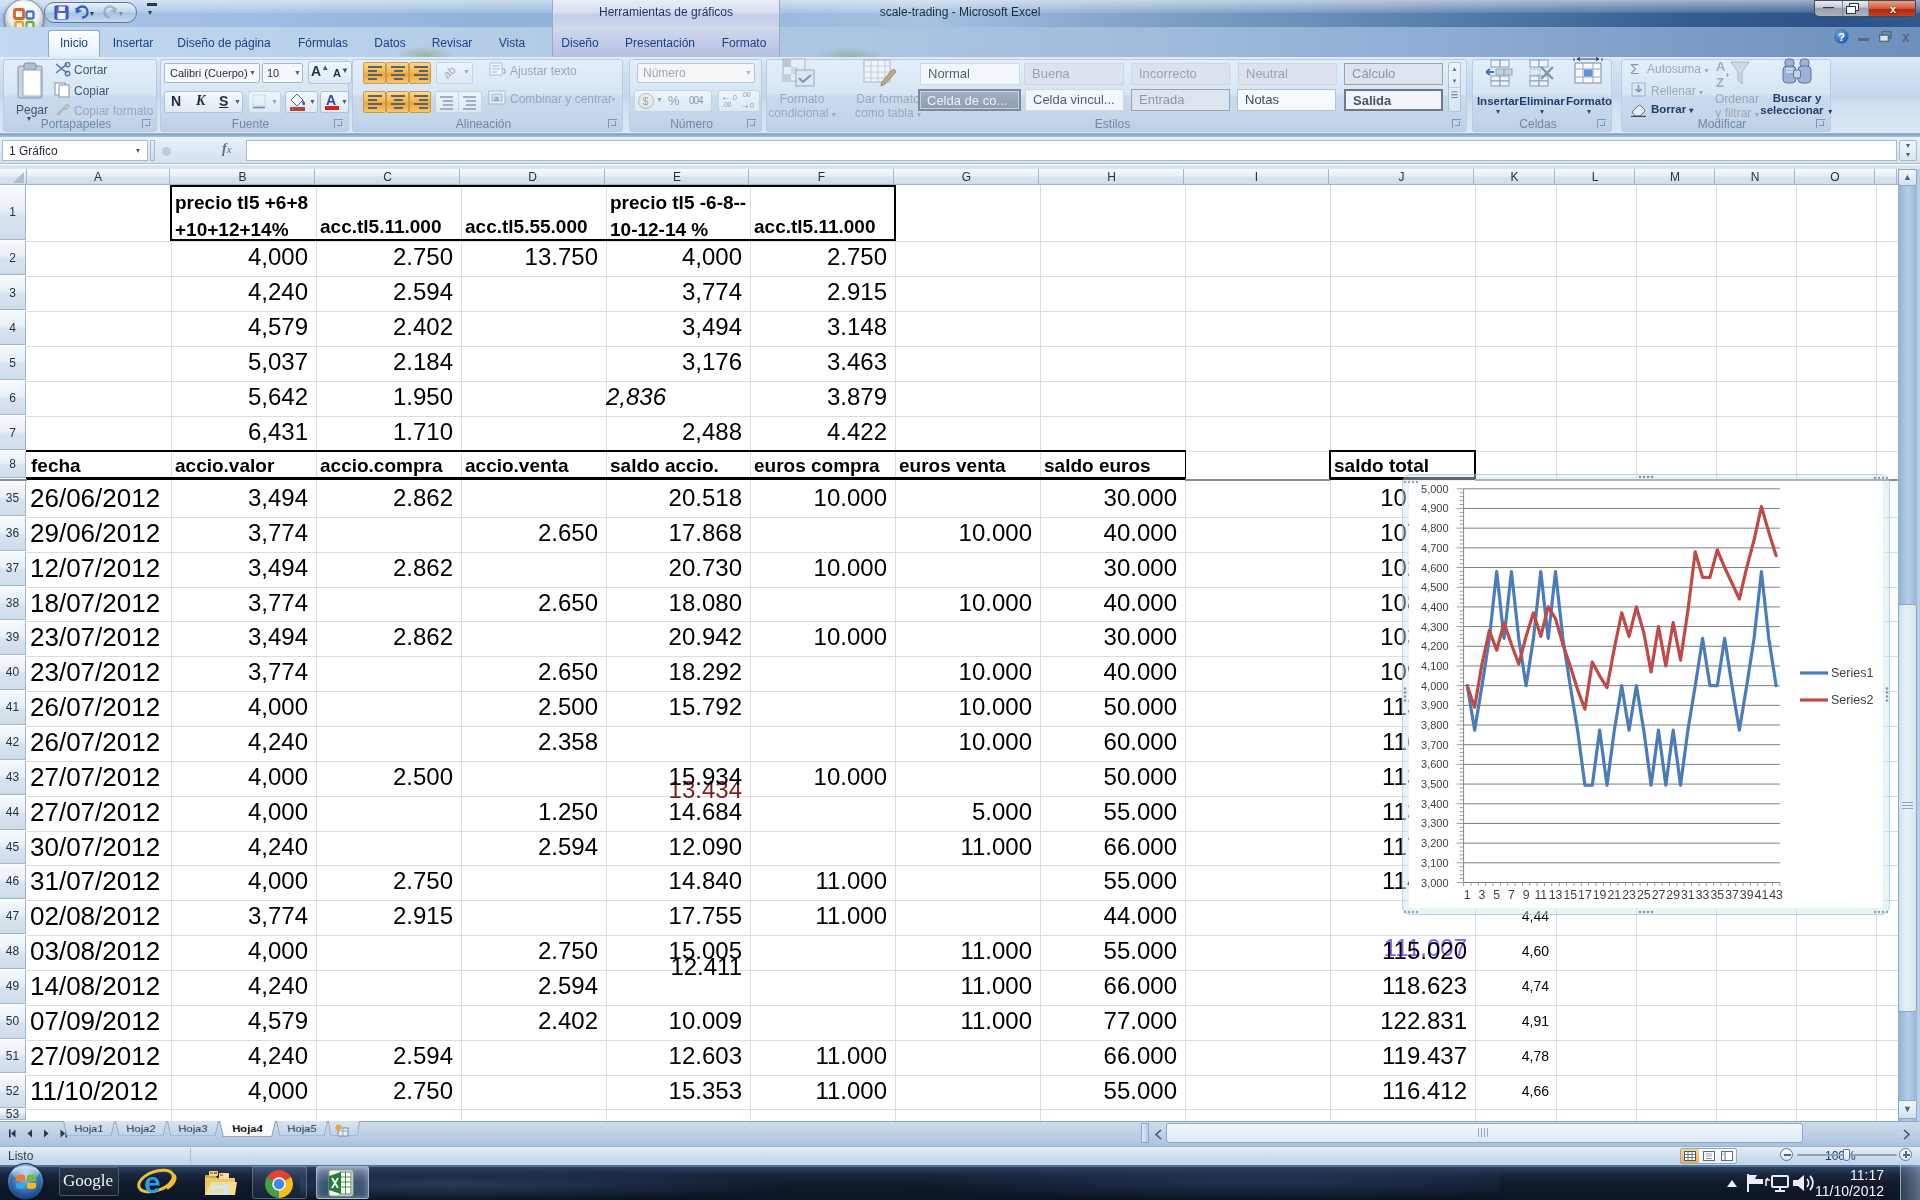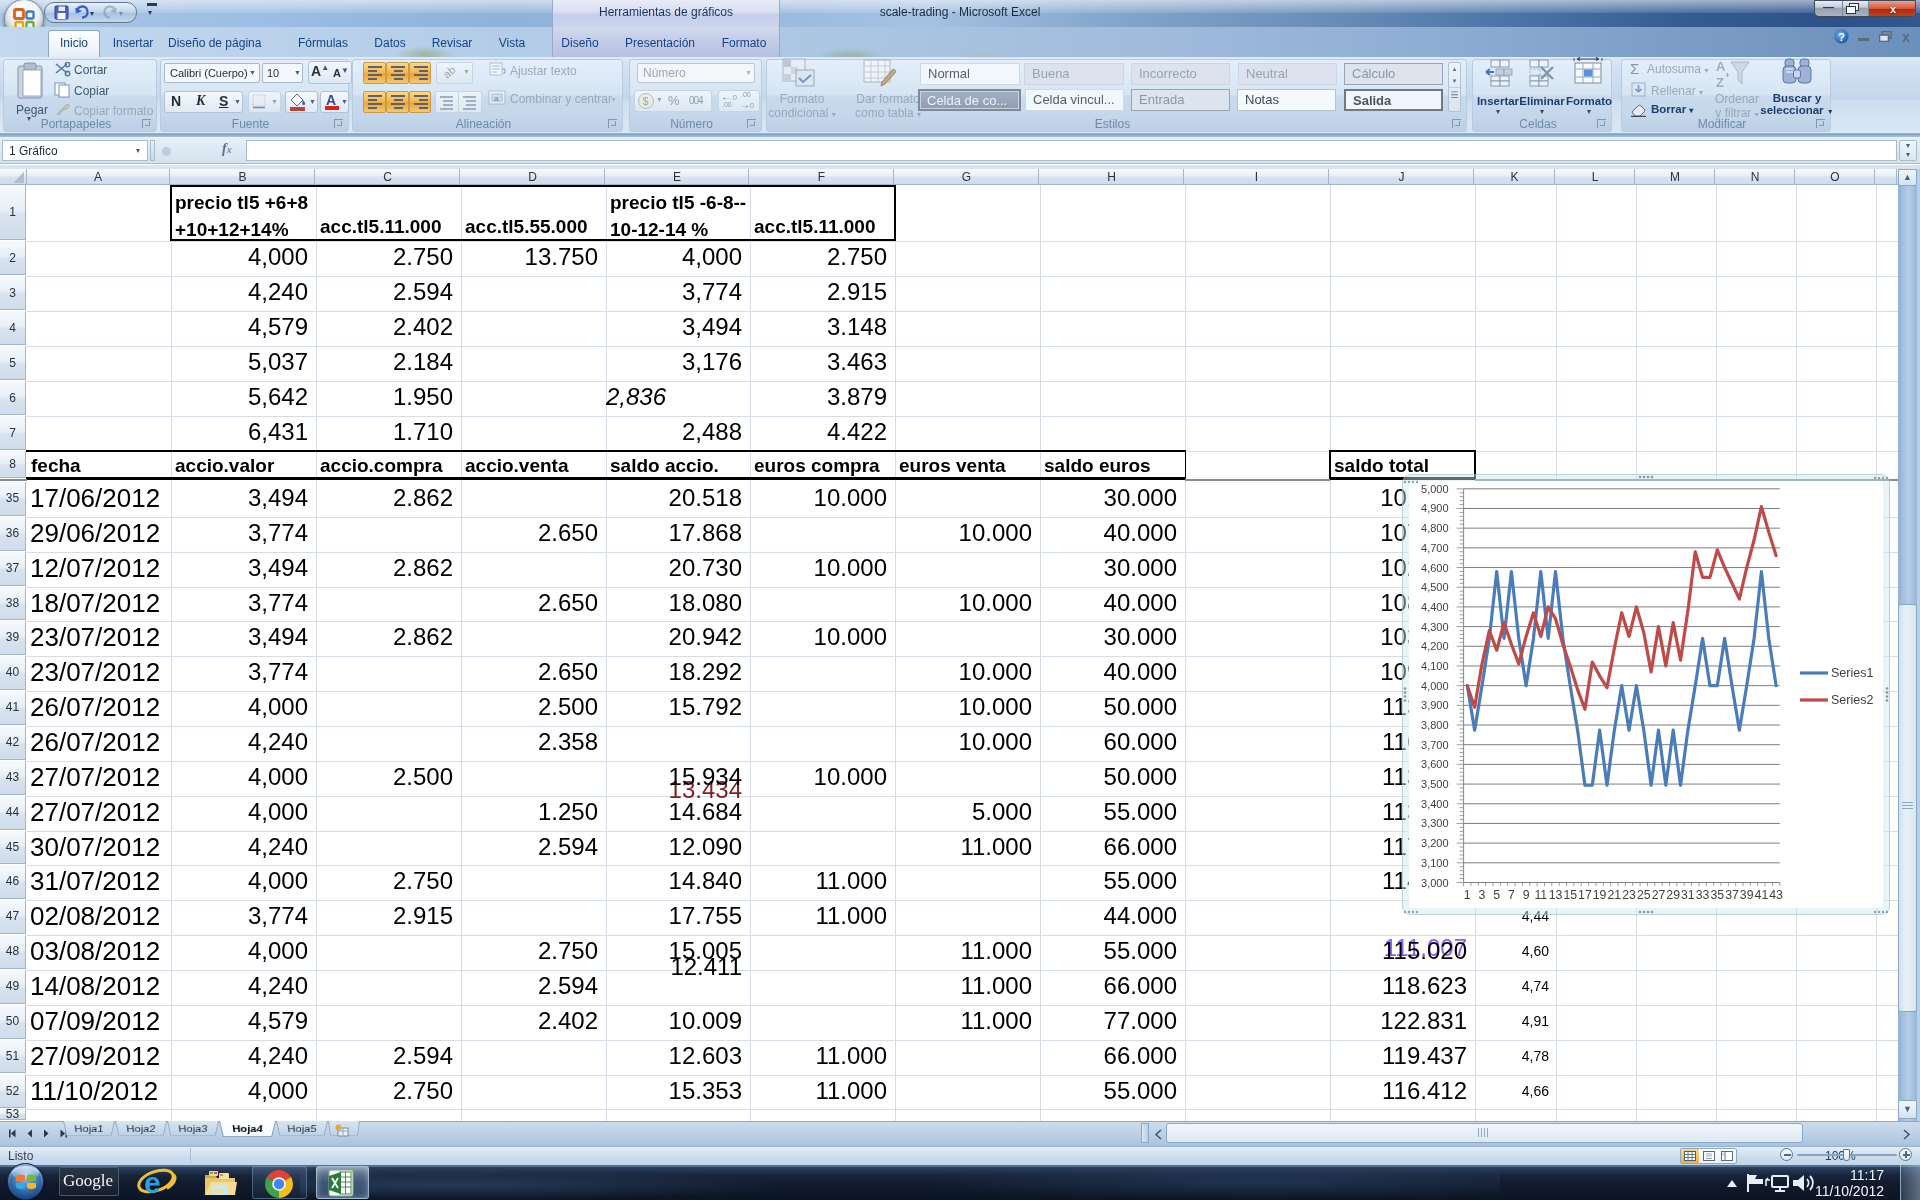--- a/index.html
+++ b/index.html
@@ -56,21 +56,21 @@
 <div class="abs" style="left:0;top:27px;width:1920px;height:30px;
 background:linear-gradient(90deg,#c2d8ee 0%,#b7cfe8 20%,#abc5e2 45%,#a0bbdc 60%,#8eadd3 75%,#7b9cc6 88%,#6c90bc 100%);"></div>
 <div class="abs" style="left:395px;top:46px;width:60px;height:18px;background:radial-gradient(ellipse at center,rgba(125,155,95,.5),rgba(125,155,95,0) 70%);"></div>
 <div class="abs" style="left:640px;top:48px;width:70px;height:16px;background:radial-gradient(ellipse at center,rgba(130,160,100,.42),rgba(130,160,100,0) 70%);"></div>
 <div class="abs" style="left:815px;top:48px;width:70px;height:16px;background:radial-gradient(ellipse at center,rgba(125,155,95,.45),rgba(125,155,95,0) 70%);"></div>
 <div class="abs" style="left:955px;top:50px;width:60px;height:14px;background:radial-gradient(ellipse at center,rgba(175,190,155,.38),rgba(175,190,155,0) 70%);"></div>
 <div class="abs" style="left:552px;top:27px;width:228px;height:30px;background:linear-gradient(180deg,#d2d9ee,#c0c9e6 60%,#b6c1e2);border-left:1px solid #9ba8c8;border-right:1px solid #9ba8c8;"></div>
 <div class="abs" style="left:48px;top:30px;width:52px;height:27px;background:linear-gradient(180deg,#fdfeff,#f1f6fb 60%,#e4edf6);border:1px solid #8ea8c1;border-bottom:none;border-radius:3px 3px 0 0;"></div>
 <div class="abs" style="left:48px;top:36px;width:52px;text-align:center;font-size:12px;color:#15428b;">Inicio</div>
 <div class="abs" style="left:104px;top:36px;width:58px;text-align:center;font-size:12px;color:#15428b;">Insertar</div>
-<div class="abs" style="left:168px;top:36px;width:112px;font-size:12px;color:#15428b;">Diseño de página</div>
+<div class="abs" style="left:168px;top:36px;width:112px;text-align:center;font-size:12px;color:#15428b;">Diseño de página</div>
 <div class="abs" style="left:288px;top:36px;width:70px;text-align:center;font-size:12px;color:#15428b;">Fórmulas</div>
 <div class="abs" style="left:364px;top:36px;width:52px;text-align:center;font-size:12px;color:#15428b;">Datos</div>
 <div class="abs" style="left:422px;top:36px;width:60px;text-align:center;font-size:12px;color:#15428b;">Revisar</div>
 <div class="abs" style="left:488px;top:36px;width:48px;text-align:center;font-size:12px;color:#15428b;">Vista</div>
 <div class="abs" style="left:552px;top:36px;width:56px;text-align:center;font-size:12px;color:#15428b;">Diseño</div>
 <div class="abs" style="left:612px;top:36px;width:96px;text-align:center;font-size:12px;color:#15428b;">Presentación</div>
 <div class="abs" style="left:712px;top:36px;width:64px;text-align:center;font-size:12px;color:#15428b;">Formato</div>
 <div class="abs" style="left:1834px;top:29px;width:15px;height:15px;border-radius:50%;background:radial-gradient(circle at 40% 35%,#7ab3e8,#1e62b0 70%,#134a8c);border:1px solid #4d7fb5;color:#fff;font-size:11px;font-weight:bold;text-align:center;line-height:14px;">?</div>
 <div class="abs" style="left:1858px;top:38px;width:11px;height:3px;background:#5a6a7d;"></div>
 <svg class="abs" style="left:1879px;top:31px;" width="13" height="11" viewBox="0 0 13 11">
@@ -461,21 +461,21 @@
 <div class="abs" style="left:750px;top:247.0px;width:143px;height:33.0px;font-size:24px;text-align:right;padding-right:6px;color:#000;line-height:31.0px;overflow:hidden;">4.422</div>
 <div class="abs" style="left:31px;top:286.0px;width:144px;font-size:19px;font-weight:bold;color:#000;">fecha</div>
 <div class="abs" style="left:175px;top:286.0px;width:145px;font-size:19px;font-weight:bold;color:#000;">accio.valor</div>
 <div class="abs" style="left:320px;top:286.0px;width:145px;font-size:19px;font-weight:bold;color:#000;">accio.compra</div>
 <div class="abs" style="left:465px;top:286.0px;width:145px;font-size:19px;font-weight:bold;color:#000;">accio.venta</div>
 <div class="abs" style="left:610px;top:286.0px;width:144px;font-size:19px;font-weight:bold;color:#000;">saldo accio.</div>
 <div class="abs" style="left:754px;top:286.0px;width:145px;font-size:19px;font-weight:bold;color:#000;">euros compra</div>
 <div class="abs" style="left:899px;top:286.0px;width:145px;font-size:19px;font-weight:bold;color:#000;">euros venta</div>
 <div class="abs" style="left:1044px;top:286.0px;width:145px;font-size:19px;font-weight:bold;color:#000;">saldo euros</div>
 <div class="abs" style="left:1334px;top:286.0px;width:145px;font-size:19px;font-weight:bold;color:#000;">saldo total</div>
-<div class="abs" style="left:27px;top:313.0px;width:142px;height:34.9px;font-size:26px;text-align:left;padding-left:3px;color:#000;line-height:32.9px;overflow:hidden;">17/06/2012</div>
+<div class="abs" style="left:27px;top:313.0px;width:142px;height:34.9px;font-size:26px;text-align:left;padding-left:3px;color:#000;line-height:32.9px;overflow:hidden;">26/06/2012</div>
 <div class="abs" style="left:171px;top:313.0px;width:143px;height:34.9px;font-size:24px;text-align:right;padding-right:6px;color:#000;line-height:32.9px;overflow:hidden;">3,494</div>
 <div class="abs" style="left:316px;top:313.0px;width:143px;height:34.9px;font-size:24px;text-align:right;padding-right:6px;color:#000;line-height:32.9px;overflow:hidden;">2.862</div>
 <div class="abs" style="left:606px;top:313.0px;width:142px;height:34.9px;font-size:24px;text-align:right;padding-right:6px;color:#000;line-height:32.9px;overflow:hidden;">20.518</div>
 <div class="abs" style="left:750px;top:313.0px;width:143px;height:34.9px;font-size:24px;text-align:right;padding-right:6px;color:#000;line-height:32.9px;overflow:hidden;">10.000</div>
 <div class="abs" style="left:1040px;top:313.0px;width:143px;height:34.9px;font-size:24px;text-align:right;padding-right:6px;color:#000;line-height:32.9px;overflow:hidden;">30.000</div>
 <div class="abs" style="left:1330px;top:313.0px;width:143px;height:34.9px;font-size:24px;text-align:right;padding-right:6px;color:#000;line-height:32.9px;overflow:hidden;">101.690</div>
 <div class="abs" style="left:27px;top:347.9px;width:142px;height:34.9px;font-size:26px;text-align:left;padding-left:3px;color:#000;line-height:32.9px;overflow:hidden;">29/06/2012</div>
 <div class="abs" style="left:171px;top:347.9px;width:143px;height:34.9px;font-size:24px;text-align:right;padding-right:6px;color:#000;line-height:32.9px;overflow:hidden;">3,774</div>
 <div class="abs" style="left:461px;top:347.9px;width:143px;height:34.9px;font-size:24px;text-align:right;padding-right:6px;color:#000;line-height:32.9px;overflow:hidden;">2.650</div>
 <div class="abs" style="left:606px;top:347.9px;width:142px;height:34.9px;font-size:24px;text-align:right;padding-right:6px;color:#000;line-height:32.9px;overflow:hidden;">17.868</div>

